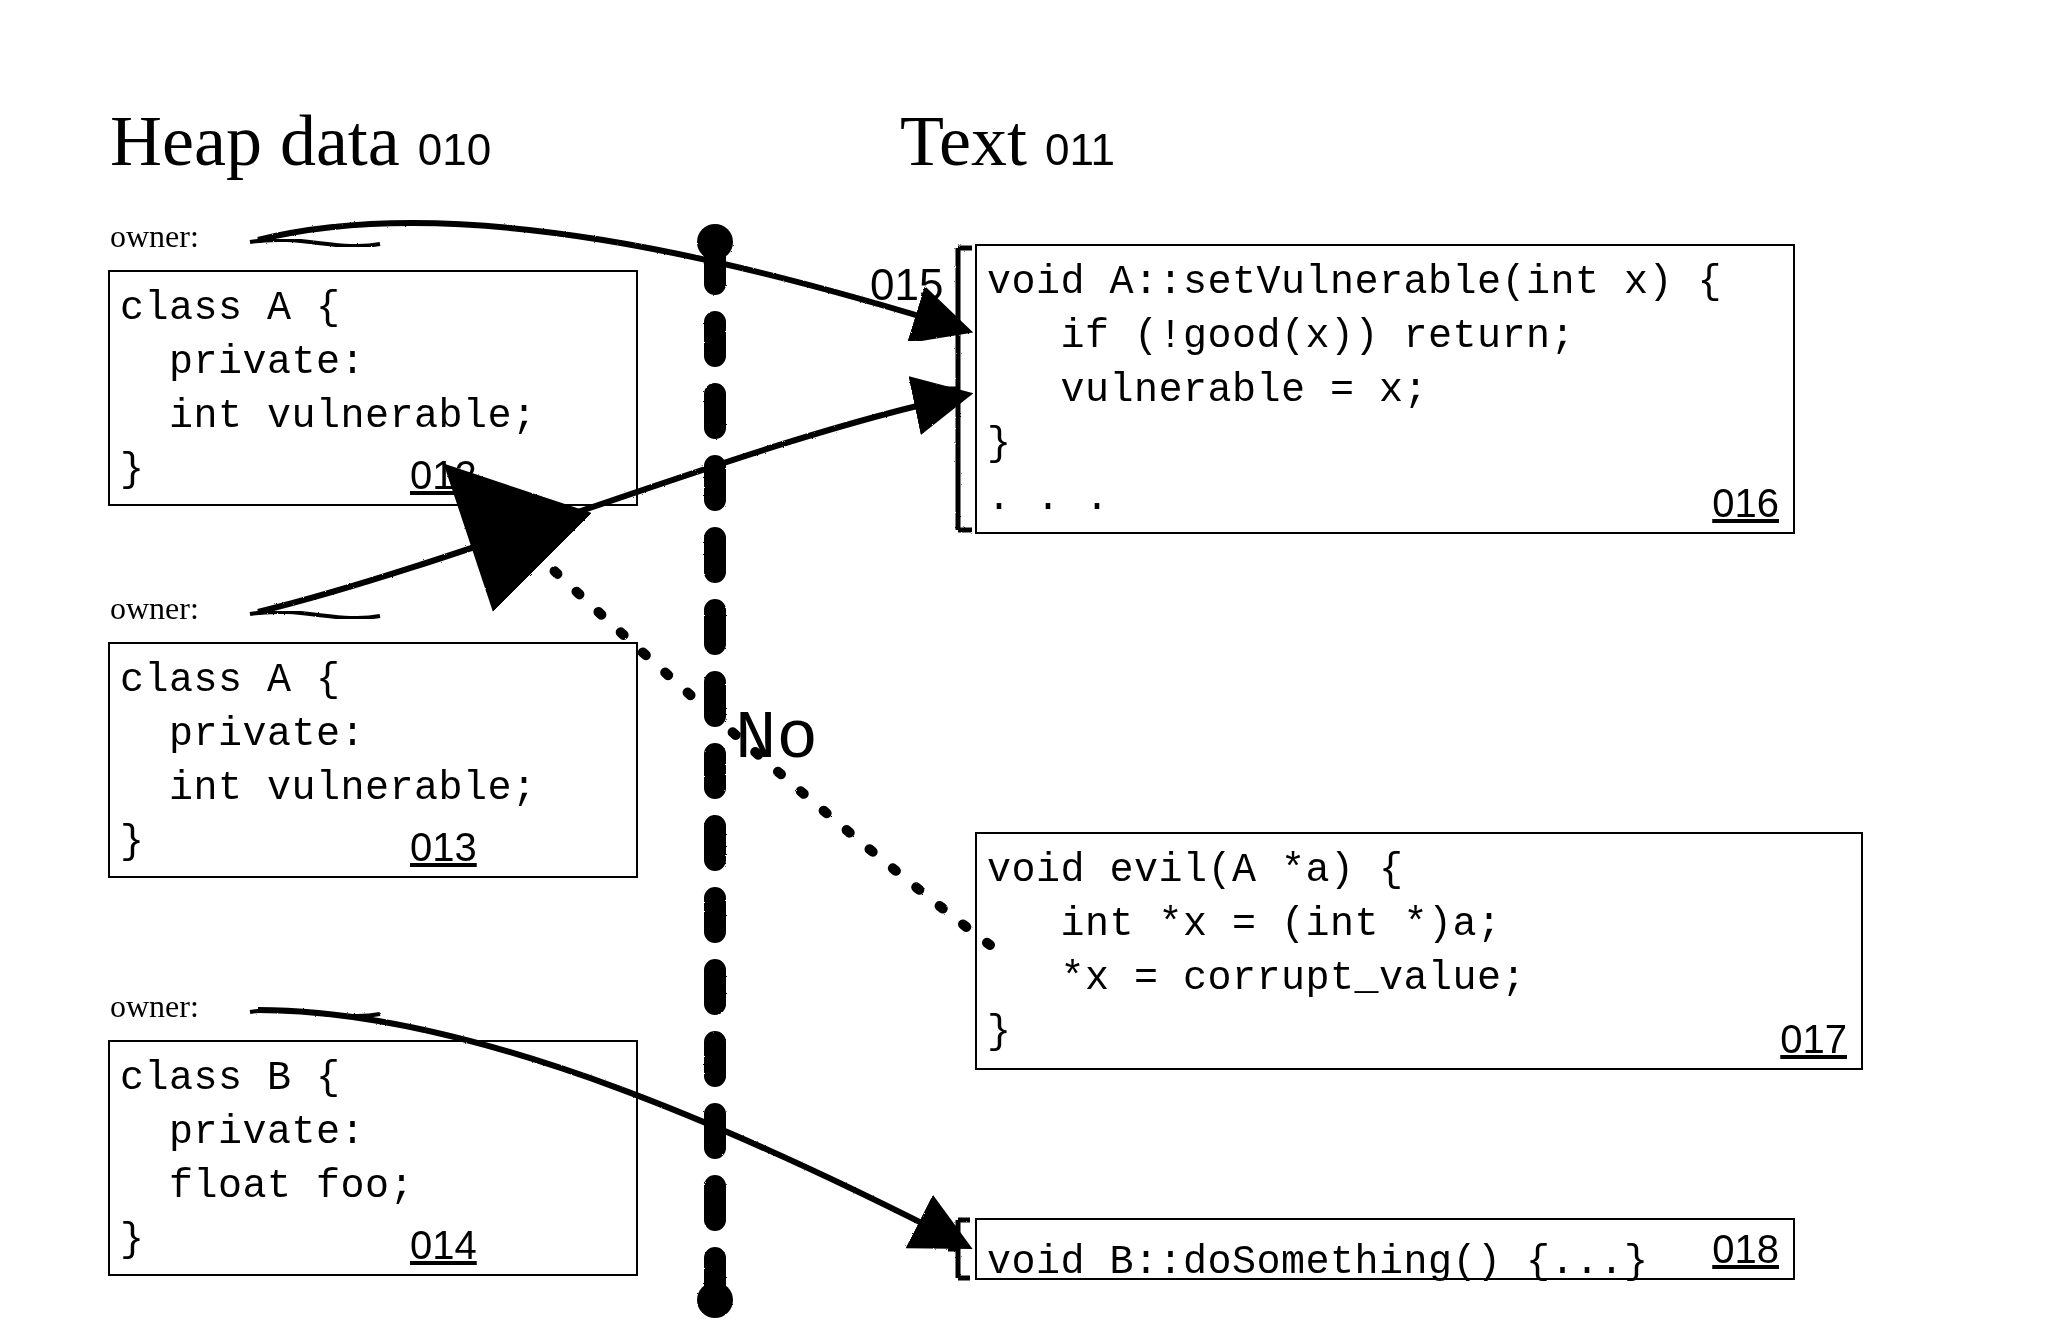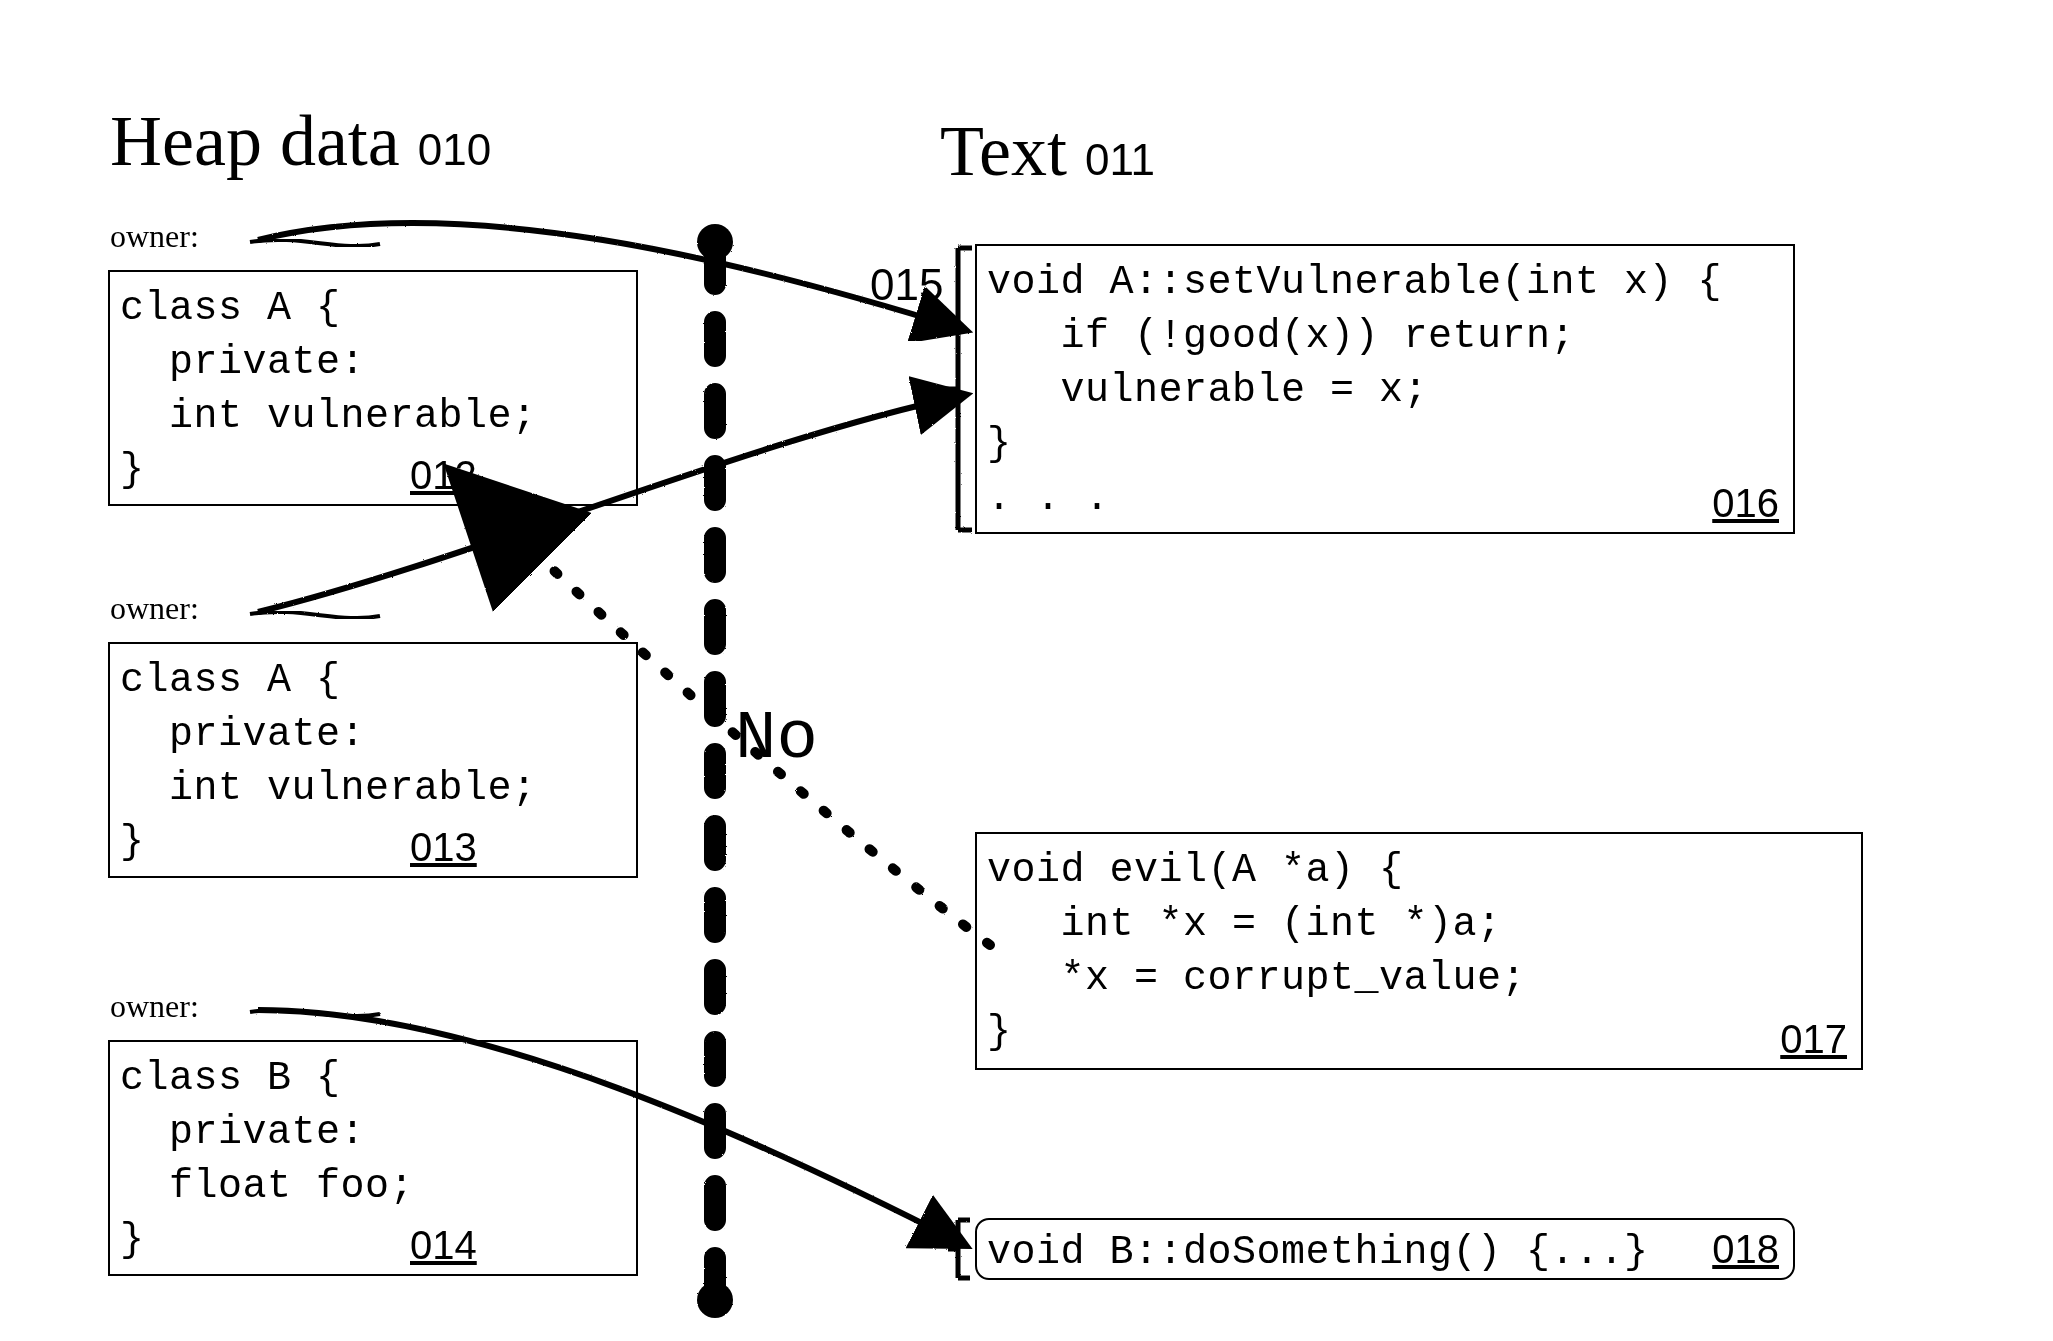--- a/index.html
+++ b/index.html
@@ -77,21 +77,21 @@
 </head>
 <body>
 
 <div class="stage">
 
   <div class="heading" style="left:110px; top:100px;">
     <span>Heap data</span>
     <span class="refnum">010</span>
   </div>
 
-  <div class="heading" style="left:940px; top:100px;margin-top:10px;">
+  <div class="heading" style="left:900px; top:100px;">
     <span>Text</span>
     <span class="refnum">011</span>
   </div>
 
   <div class="owner-label colon-spaced" style="left:110px; top:218px;">owner:</div>
   <div class="owner-label colon-spaced" style="left:110px; top:590px;">owner:</div>
   <div class="owner-label colon-spaced" style="left:110px; top:988px;">owner:</div>
 
   <div class="codebox" style="left:108px; top:270px; width:530px; height:236px;">
     <pre>class A {
@@ -127,21 +127,21 @@
   </div>
 
   <div class="codebox" style="left:975px; top:832px; width:888px; height:238px;">
     <pre>void evil(A *a) {
    int *x = (int *)a;
    *x = corrupt_value;
 }</pre>
     <span class="refnum-inbox" style="right:14px; bottom:6px;margin-left:32px;">017</span>
   </div>
 
-  <div class="codebox" style="left:975px; top:1218px; width:820px; height:62px; padding-top:6px;border-radius:14px;">
+  <div class="codebox" style="left:975px; top:1218px; width:820px; height:62px; padding-top:16px;">
     <pre>void B::doSomething() {...}</pre>
     <span class="refnum-inbox" style="right:14px; bottom:6px;">018</span>
   </div>
 
   <div class="no-label" style="left:735px; top:700px;">No</div>
 
   <div class="refnum" style="position:absolute; left:870px; top:260px;">015</div>
 
   <svg class="overlay" viewBox="0 0 2053 1341">
     <defs>

